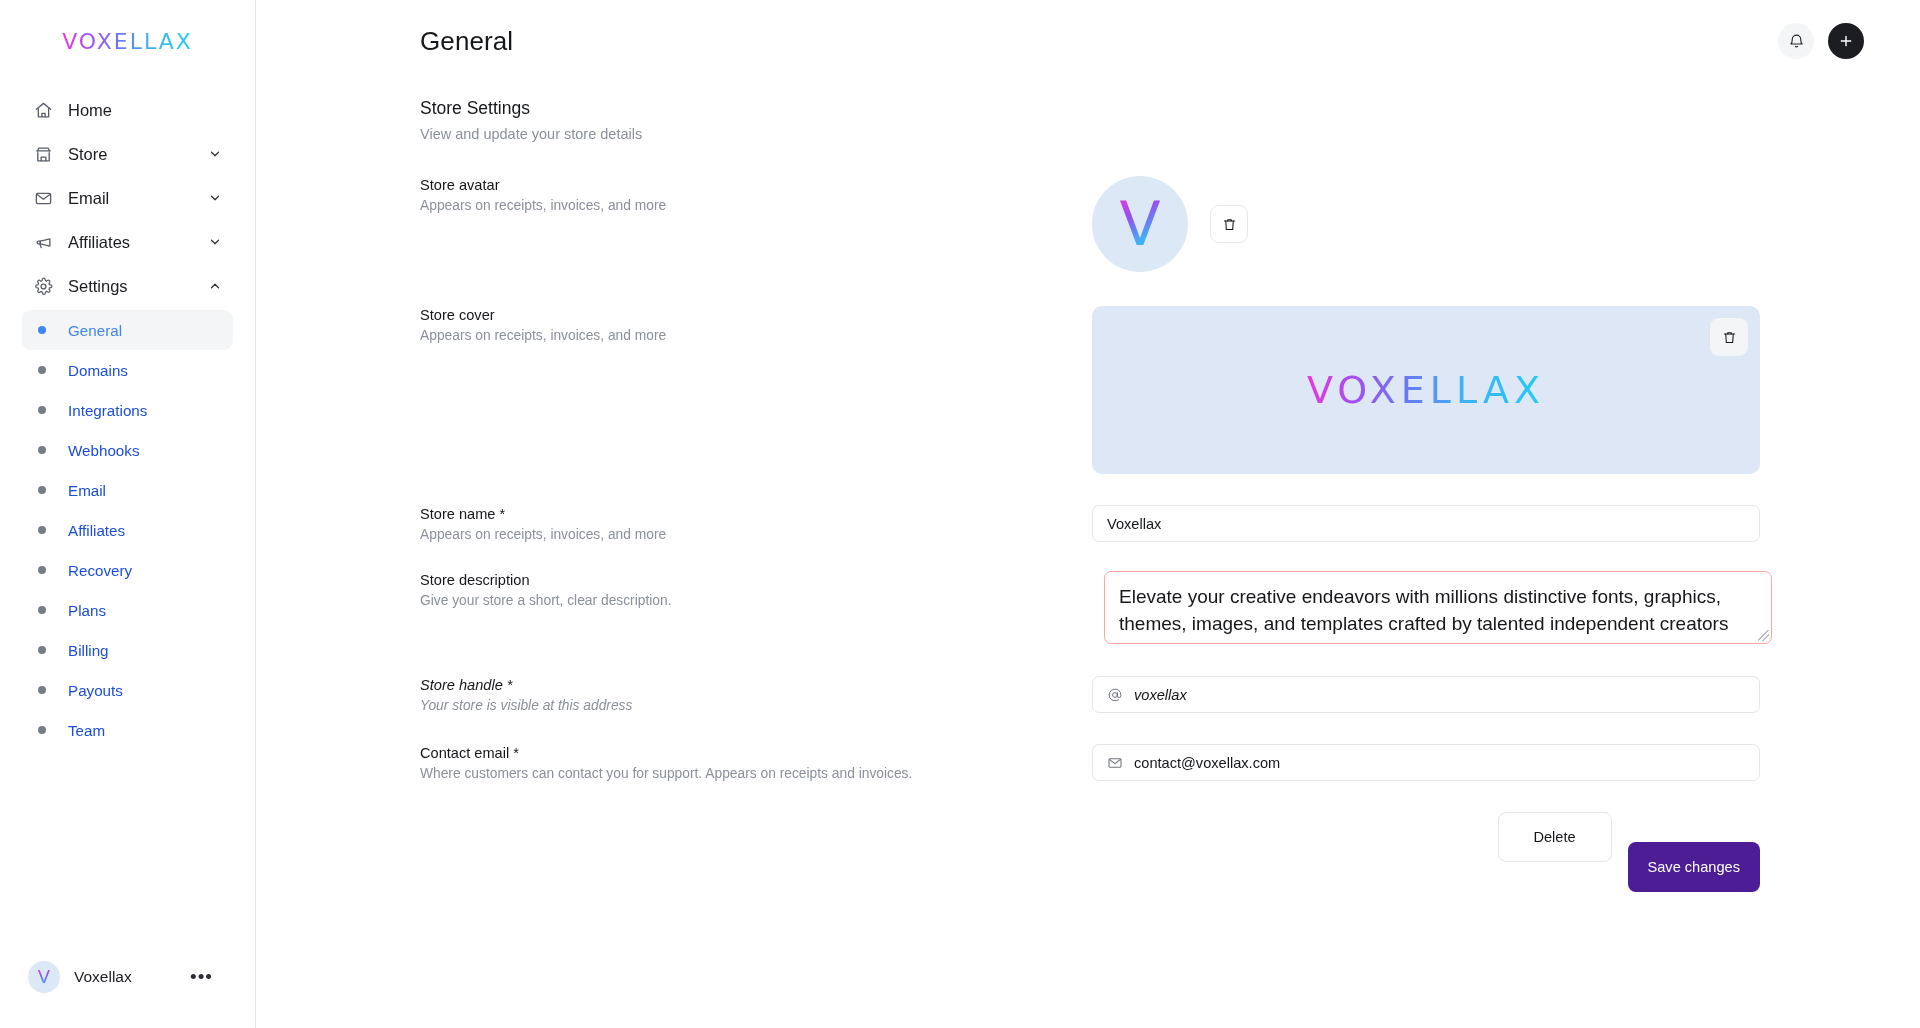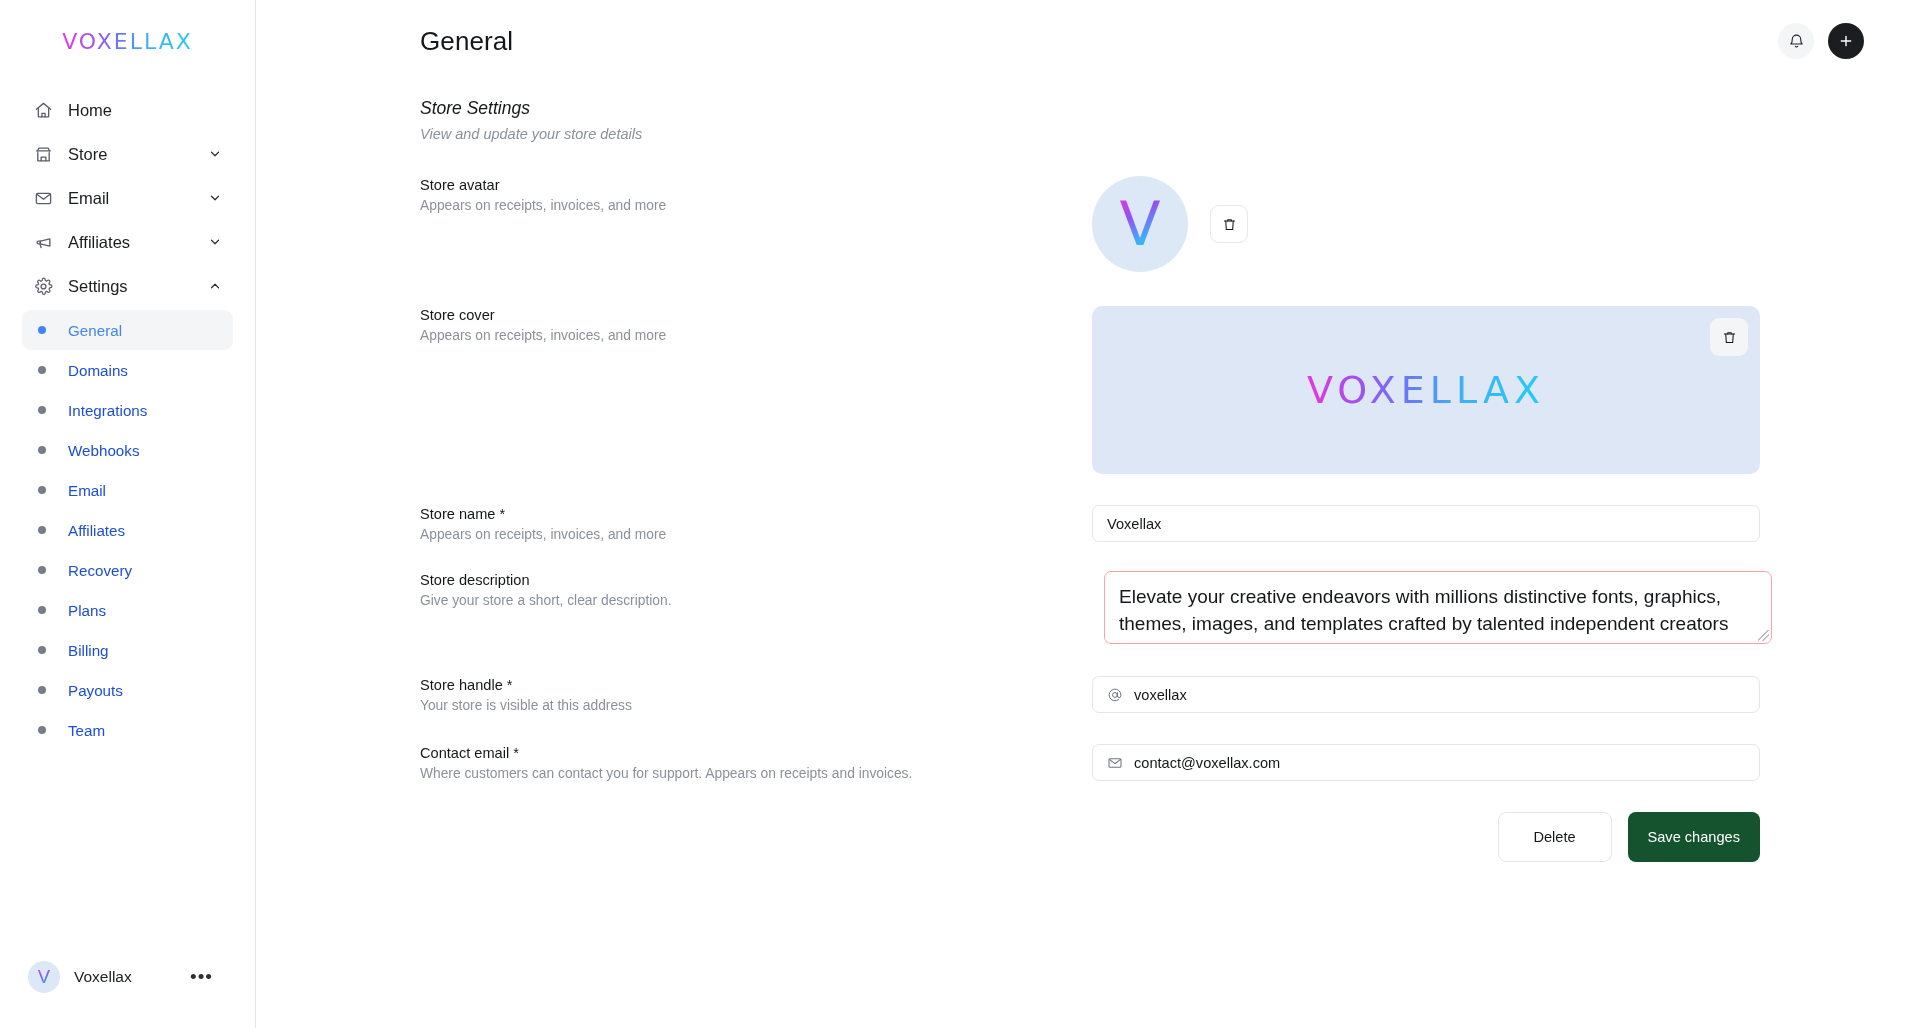--- a/index.html
+++ b/index.html
@@ -114,21 +114,21 @@
   .topbar-actions { margin-left: auto; display: flex; align-items: center; gap: 14px; }
   .icon-round {
     width: 36px; height: 36px; border-radius: 50%;
     background: #f4f5f6;
     display: flex; align-items: center; justify-content: center;
     cursor: pointer; color: #23262b;
   }
   .icon-round.dark { background: #1b1d21; color: #ffffff; }
 
   .content { padding: 16px 56px 0 164px; }
-  .section-head { margin-bottom: 15px; font-style: italic; }
+  .section-head { margin-bottom: 15px; }
   .section-title { font-size: 17.5px; color: #15171a; margin-bottom: 7px; font-weight: 400; }
   .section-sub { font-size: 14.5px; color: #8b9099; }
 
   .row { display: flex; align-items: flex-start; }
   .row-label { width: 672px; flex: 0 0 672px; padding-top: 1px; }
   .lbl { font-size: 14.6px; color: #15171a; margin-bottom: 5px; }
   .hint { font-size: 13.8px; color: #8b9099; }
   .row-field { flex: 1 1 auto; max-width: 668px; }
 
   .r-avatar { margin-bottom: 34px; margin-top: 34px; }
@@ -189,34 +189,34 @@
     position: relative; overflow: hidden;
   }
   .ta-grip {
     position: absolute; right: 2px; bottom: 2px;
     width: 11px; height: 11px;
     background:
       linear-gradient(135deg, transparent 0 42%, #b9bdc4 42% 52%, transparent 52% 66%),
       linear-gradient(135deg, transparent 0 66%, #b9bdc4 66% 76%, transparent 76%);
   }
   .r-desc { margin-bottom: 32px; gap: 12px; }
-  .r-handle { margin-bottom: 31px; }
+  .r-handle { margin-bottom: 31px; font-style: italic; }
   .r-email { margin-bottom: 0; }
 
   .actions {
     display: flex; justify-content: flex-end; gap: 16px;
     width: 668px; margin-left: 672px; margin-top: 31px;
   }
   .btn {
     height: 50px; border-radius: 8px;
     display: flex; align-items: center; justify-content: center;
     font-size: 14.6px; cursor: pointer; padding: 0 20px;
   }
   .btn-secondary { border: 1px solid #e4e6ea; background: #fff; color: #15171a; min-width: 114px;}
-  .btn-primary { background: #14532d; color: #fff; min-width: 118px; }
+  .btn-primary { background: #4c1d95; color: #fff; min-width: 118px; margin-top: 30px; }
 
   svg { display: block; }
 </style>
 </head>
 <body>
 
 <div class="app">
 
   <aside class="sidebar">
 

